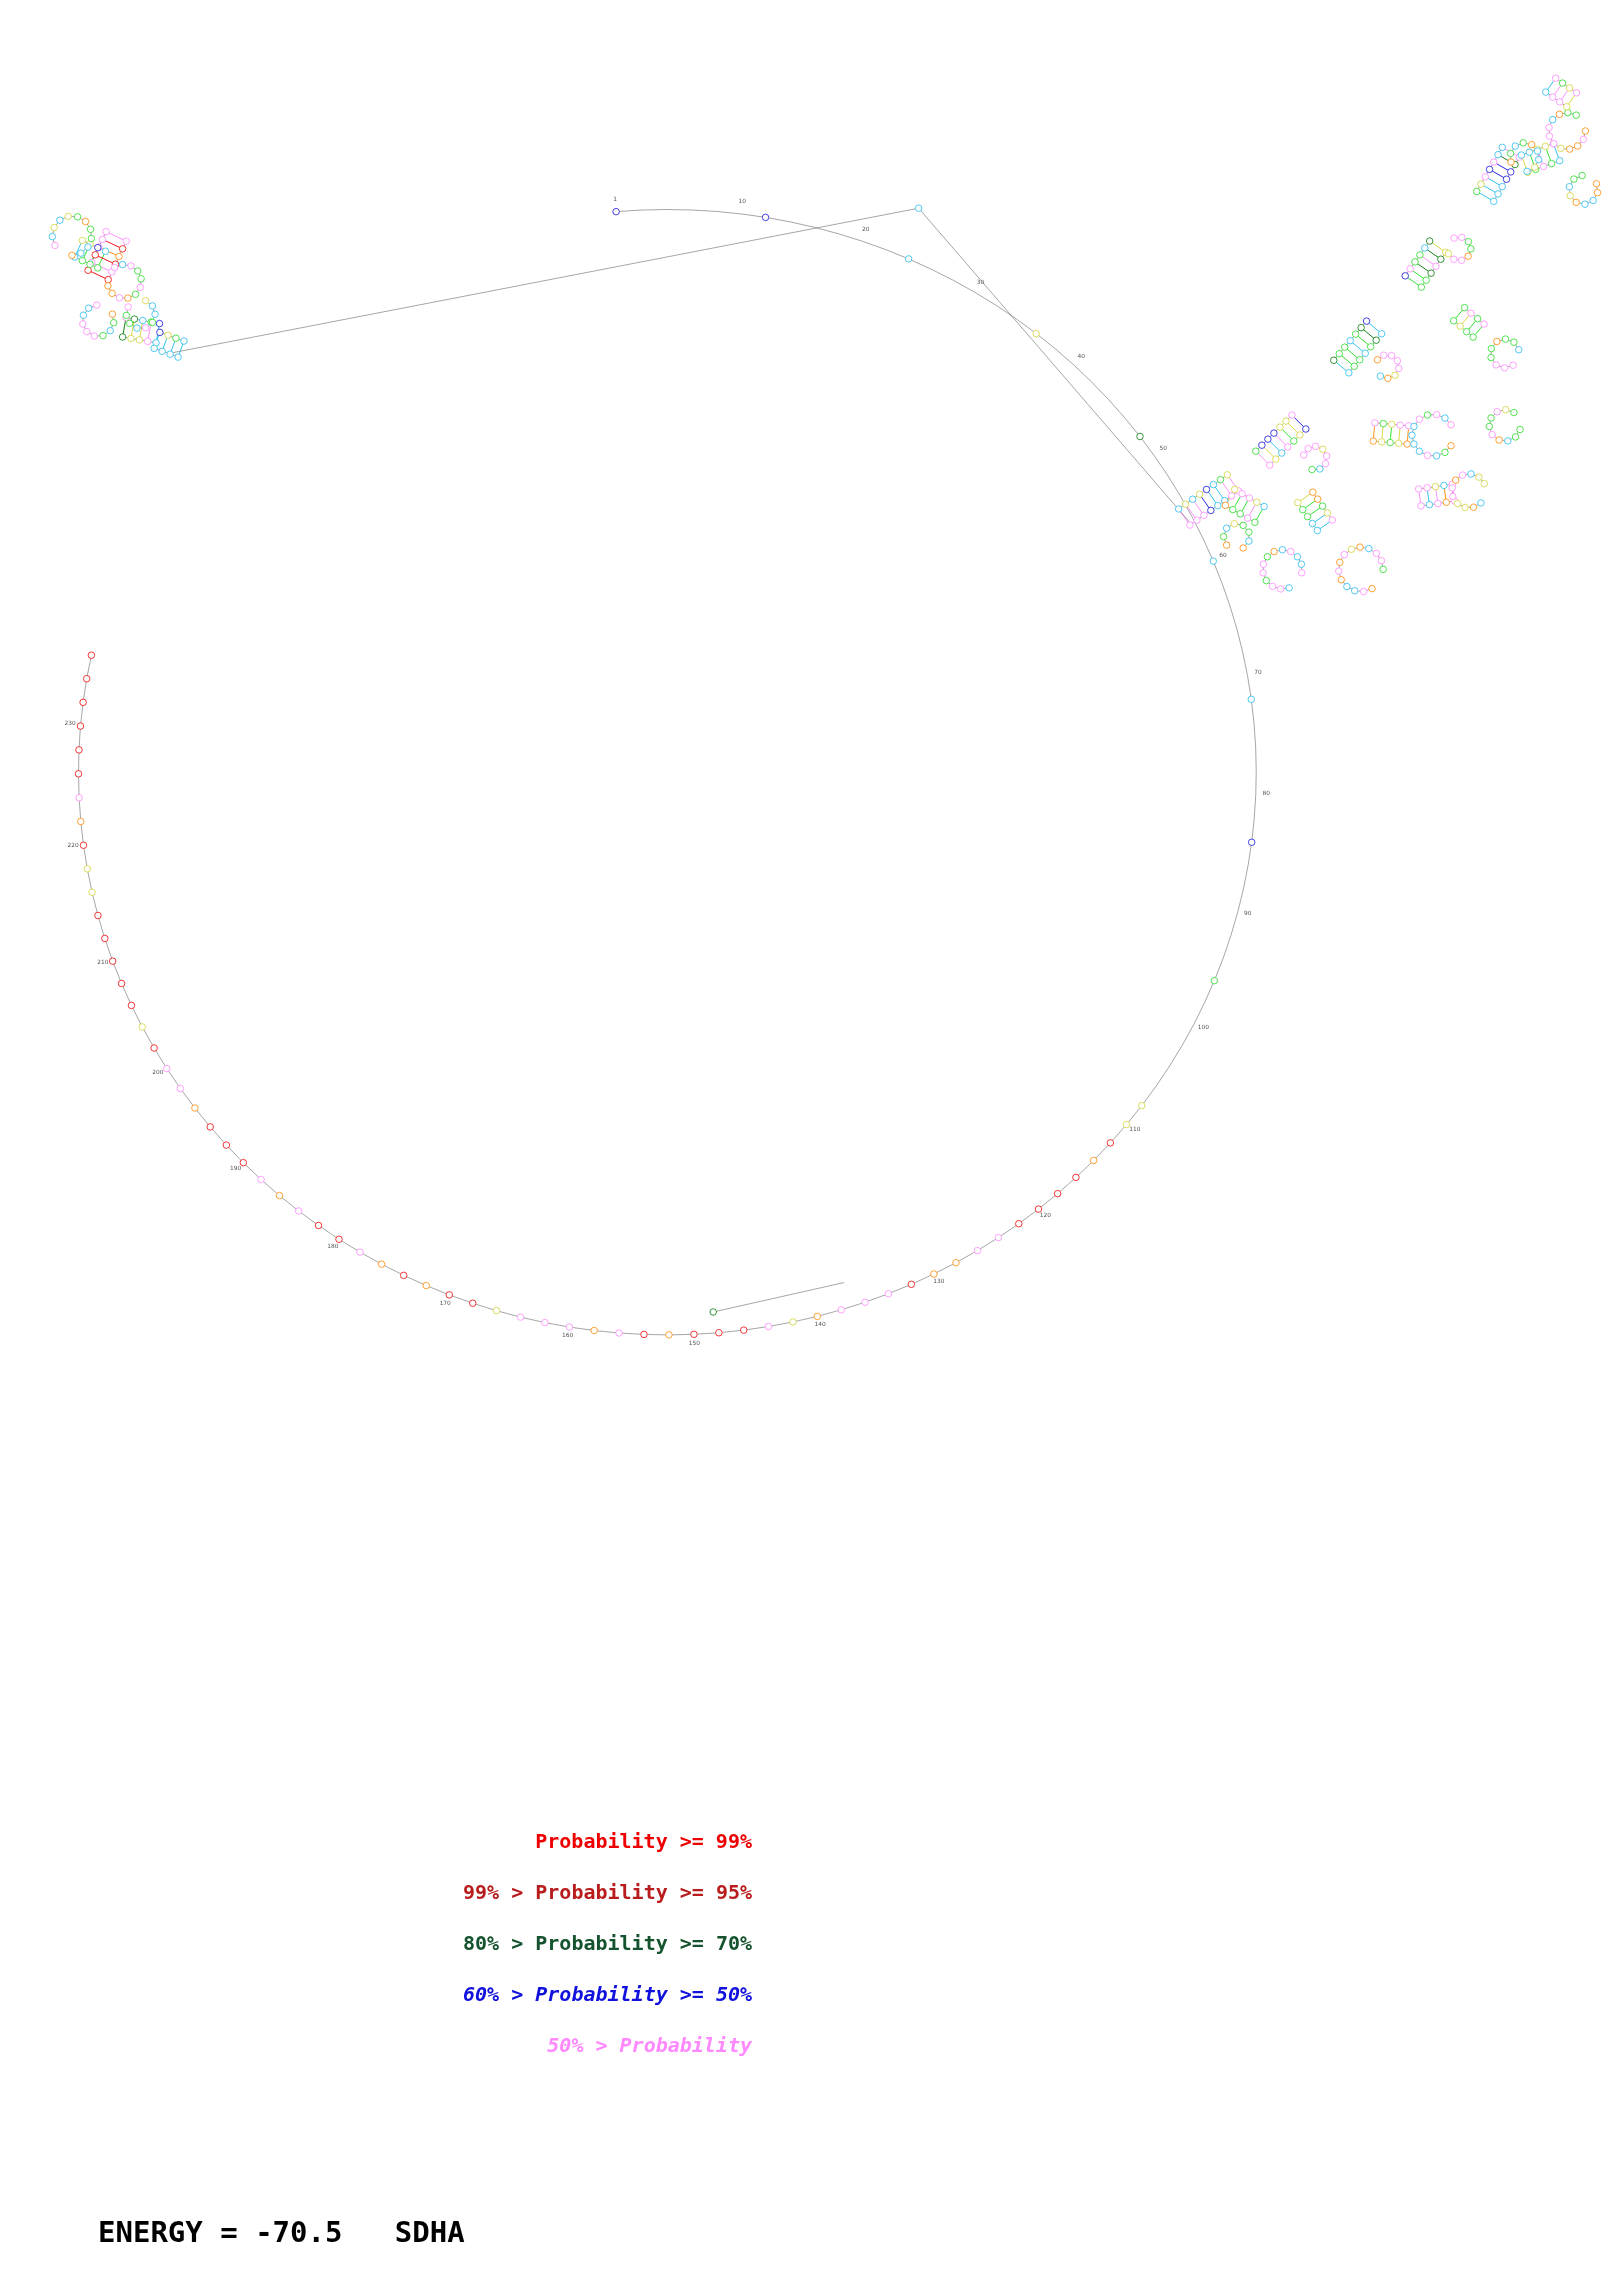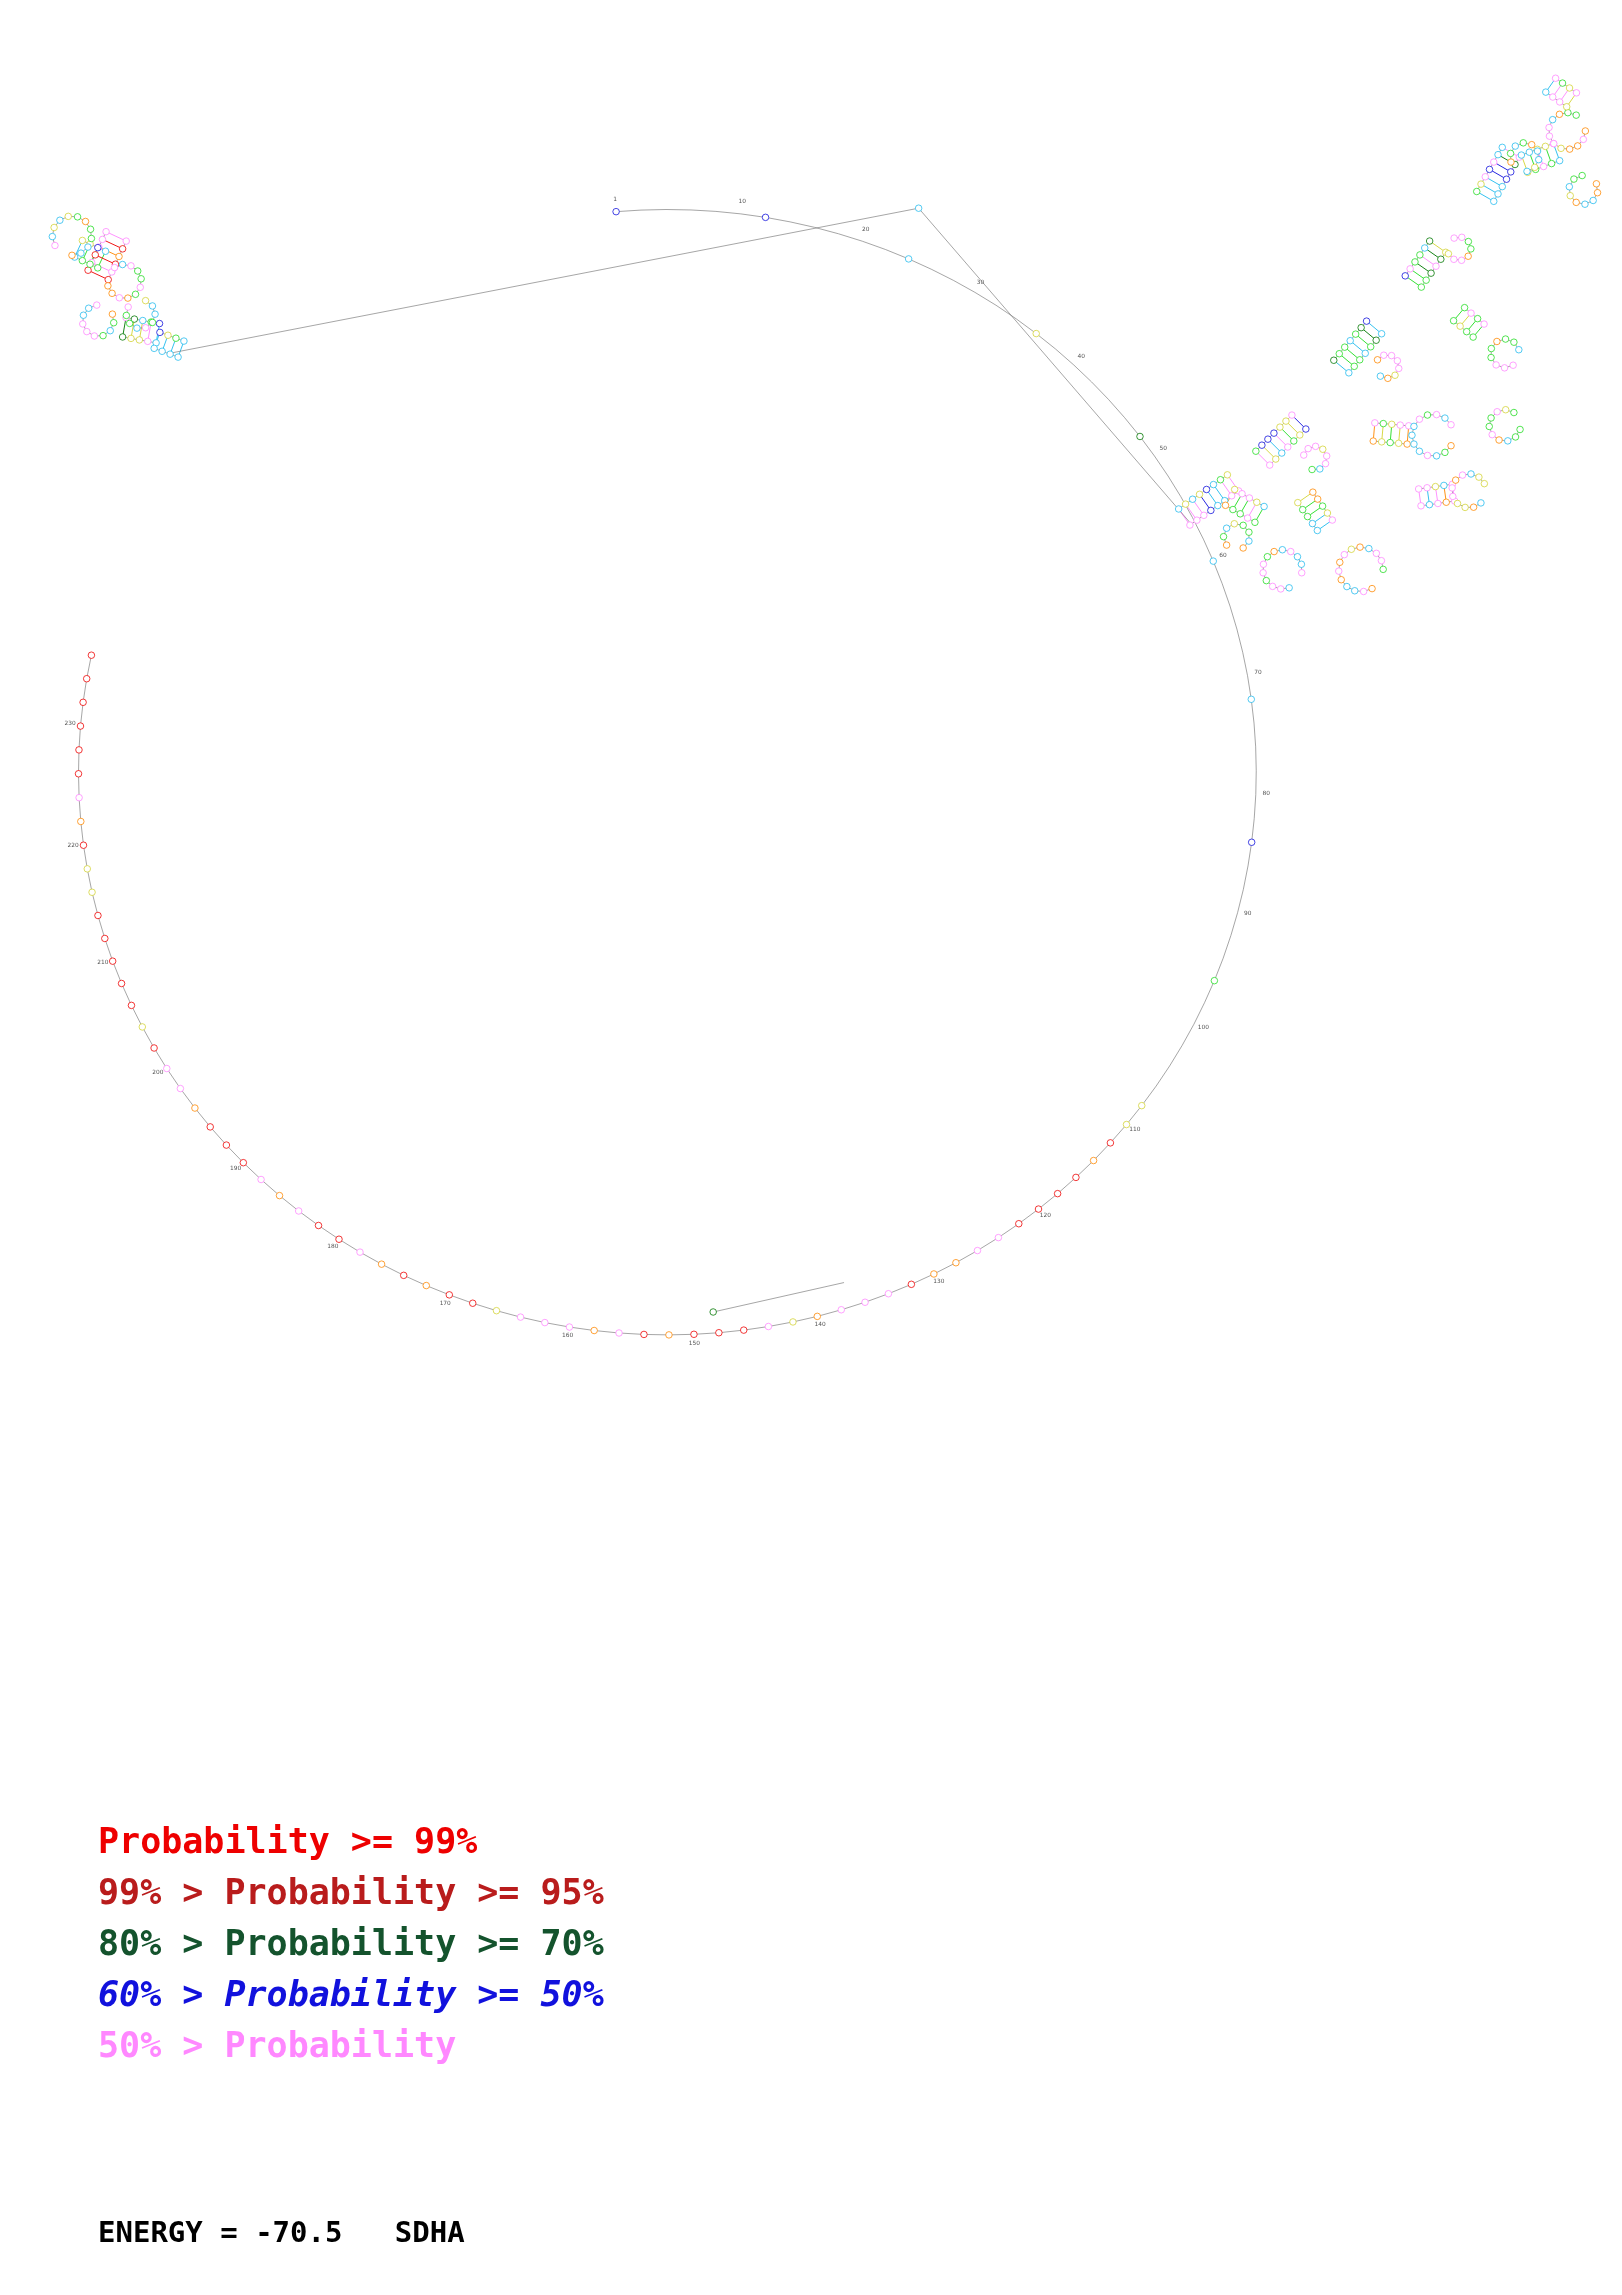--- a/index.html
+++ b/index.html
@@ -25,26 +25,26 @@
     display: block;
   }
   #legend {
     position: absolute;
     left: 98px;
     top: 1816px;
     width: 654px;
   }
   .legend-row {
     font-family: "DejaVu Sans Mono", "Liberation Mono", monospace;
-    font-size: 35px;
+    font-size: 20px;
     font-weight: bold;
     letter-spacing: 0px;
     line-height: 51px;
     height: 51px;
-    text-align: left;
+    text-align: right;
     width: 654px;
     white-space: pre;
   }
   #energy-line {
     position: absolute;
     left: 98px;
     top: 2215px;
     font-family: "DejaVu Sans Mono", "Liberation Mono", monospace;
     font-size: 29px;
     font-weight: bold;
@@ -1020,17 +1020,17 @@
         <text x="107.1" y="1108.2" class="nt-label" text-anchor="middle">230</text>
       </g>
 </svg>
 </div>
 
 <div id="legend">
   <div class="legend-row" style="color: rgb(238, 0, 0);">Probability &gt;= 99%</div>
   <div class="legend-row" style="color: #b91c1c;">99% &gt; Probability &gt;= 95%</div>
   <div class="legend-row" style="color: #14532d;">80% &gt; Probability &gt;= 70%</div>
   <div class="legend-row" style="color: rgb(17, 17, 221); font-style: italic;">60% &gt; Probability &gt;= 50%</div>
-  <div class="legend-row" style="color: rgb(255, 136, 255);">50% &gt; Probability</div>
+  <div class="legend-row" style="color: rgb(255, 136, 255); font-style: italic;">50% &gt; Probability</div>
 </div>
 
 <div id="energy-line">ENERGY = -70.5   SDHA</div>
 
 
 </body></html>

